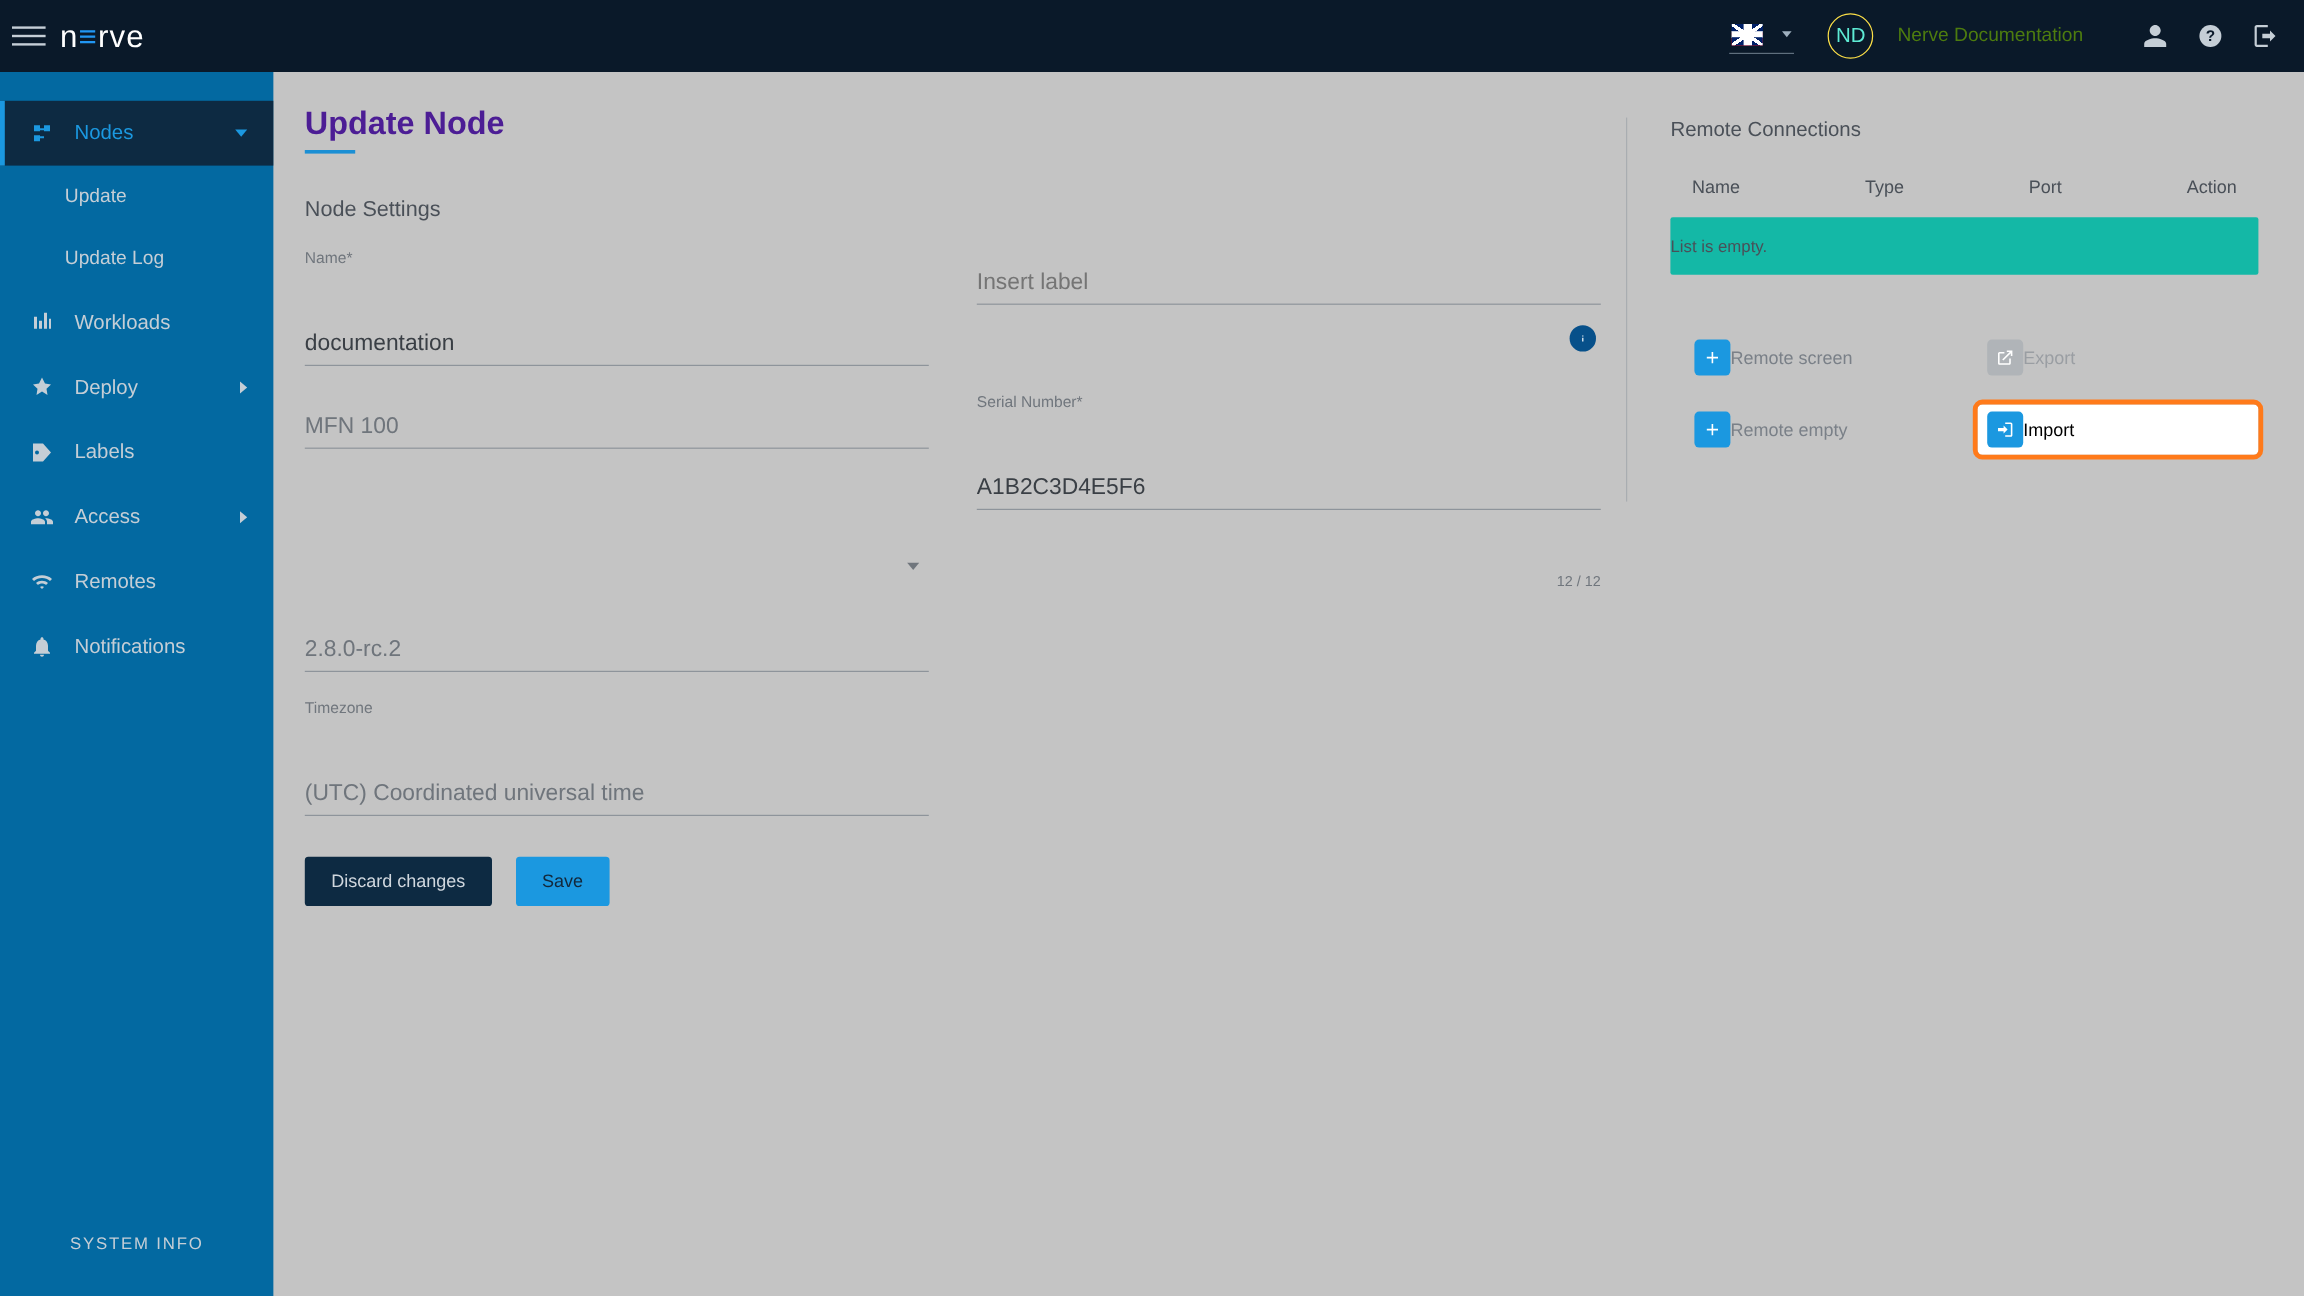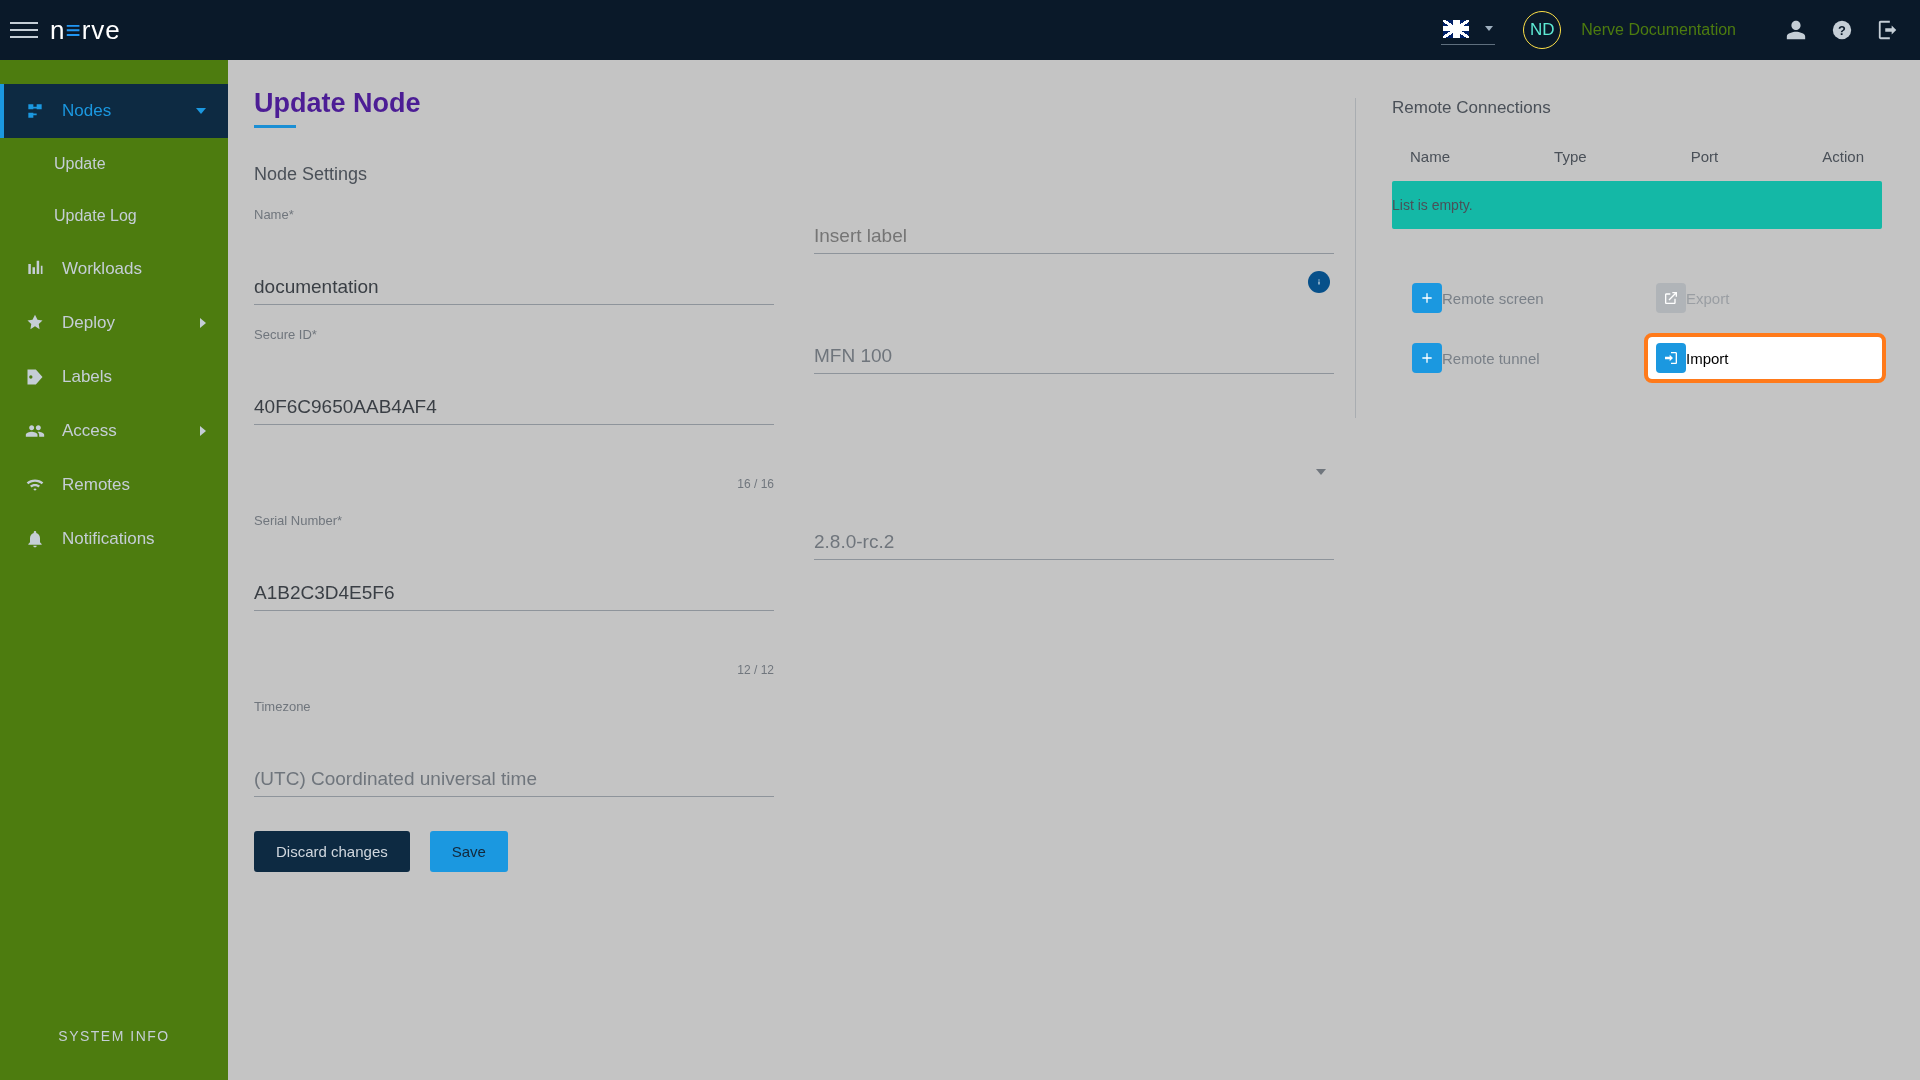--- a/index.html
+++ b/index.html
@@ -42,21 +42,21 @@
   }
   .username { font-size: 16px; color: #4d7c0f; margin-right: 26px; }
   .icon-btn { width: 24px; height: 24px; margin-left: 22px; cursor: pointer; display:flex;align-items:center;justify-content:center; }
   .icon-btn svg { fill: #c5ced6; }
 
   
   .body-row { flex: 1; display: flex; min-height: 0; }
 
   
   .sidebar {
-    width: 228px; background: #4d7c0f; color: #c5ced6; display: flex; flex-direction: column;
+    width: 228px; background: #0369a1; color: #c5ced6; display: flex; flex-direction: column;
     padding-top: 24px; flex-shrink: 0;
   }
   .nav-item {
     display: flex; align-items: center; height: 54px; padding: 0 22px 0 24px;
     font-size: 17px; cursor: pointer; position: relative;
   }
   .nav-item.active { background: #0d2a42; color: #1b98e0; }
   .nav-item.active::before { content:""; position:absolute; left:0; top:0; bottom:0; width:4px; background:#1b98e0; }
   .nav-item .nav-icon { width: 22px; height: 22px; margin-right: 16px; display:flex;align-items:center;justify-content:center; }
   .nav-item .nav-icon svg { fill: currentColor; }
@@ -239,25 +239,20 @@
         <div class="field">
           <input class="field-input placeholder" style="padding-top: 18px;" placeholder="Insert label">
           <div class="info-badge">
             <svg viewBox="0 0 24 24">
                 <path d="M11 7h2v2h-2V7zm0 4h2v6h-2v-6z"></path>
               </svg>
           </div>
         </div>
 
         <div class="field">
-          <span class="field-label">Secure ID*</span>
-          <input class="field-input" value="40F6C9650AAB4AF4" style="">
-          <span class="char-count">16 / 16</span>
-        </div>
-        <div class="field">
           <input class="field-input readonly" readonly="" style="padding-top: 18px;" value="MFN 100">
           <div class="dropdown-caret"></div>
         </div>
 
         <div class="field">
           <span class="field-label">Serial Number*</span>
           <input class="field-input" value="A1B2C3D4E5F6" style="">
           <span class="char-count">12 / 12</span>
         </div>
         <div class="field">
@@ -304,21 +299,21 @@
               </svg>
           </div>
           <span class="rc-action-label">Export</span>
         </div>
         <div class="rc-action">
           <div class="rc-icon-box blue">
             <svg viewBox="0 0 24 24">
                 <path d="M19 13h-6v6h-2v-6H5v-2h6V5h2v6h6v2z"></path>
               </svg>
           </div>
-          <span class="rc-action-label">Remote tunnel</span>
+          <span class="rc-action-label">Remote empty</span>
         </div>
         <div class="rc-action highlight">
           <div class="rc-icon-box blue">
             <svg viewBox="0 0 24 24">
                 <path d="M19 3h-7v2h7v14h-7v2h7c1.1 0 2-.9 2-2V5c0-1.1-.9-2-2-2zM10 17l5-5-5-5v3H3v4h7v3z"></path>
               </svg>
           </div>
           <span class="rc-action-label">Import</span>
         </div>
       </div>

